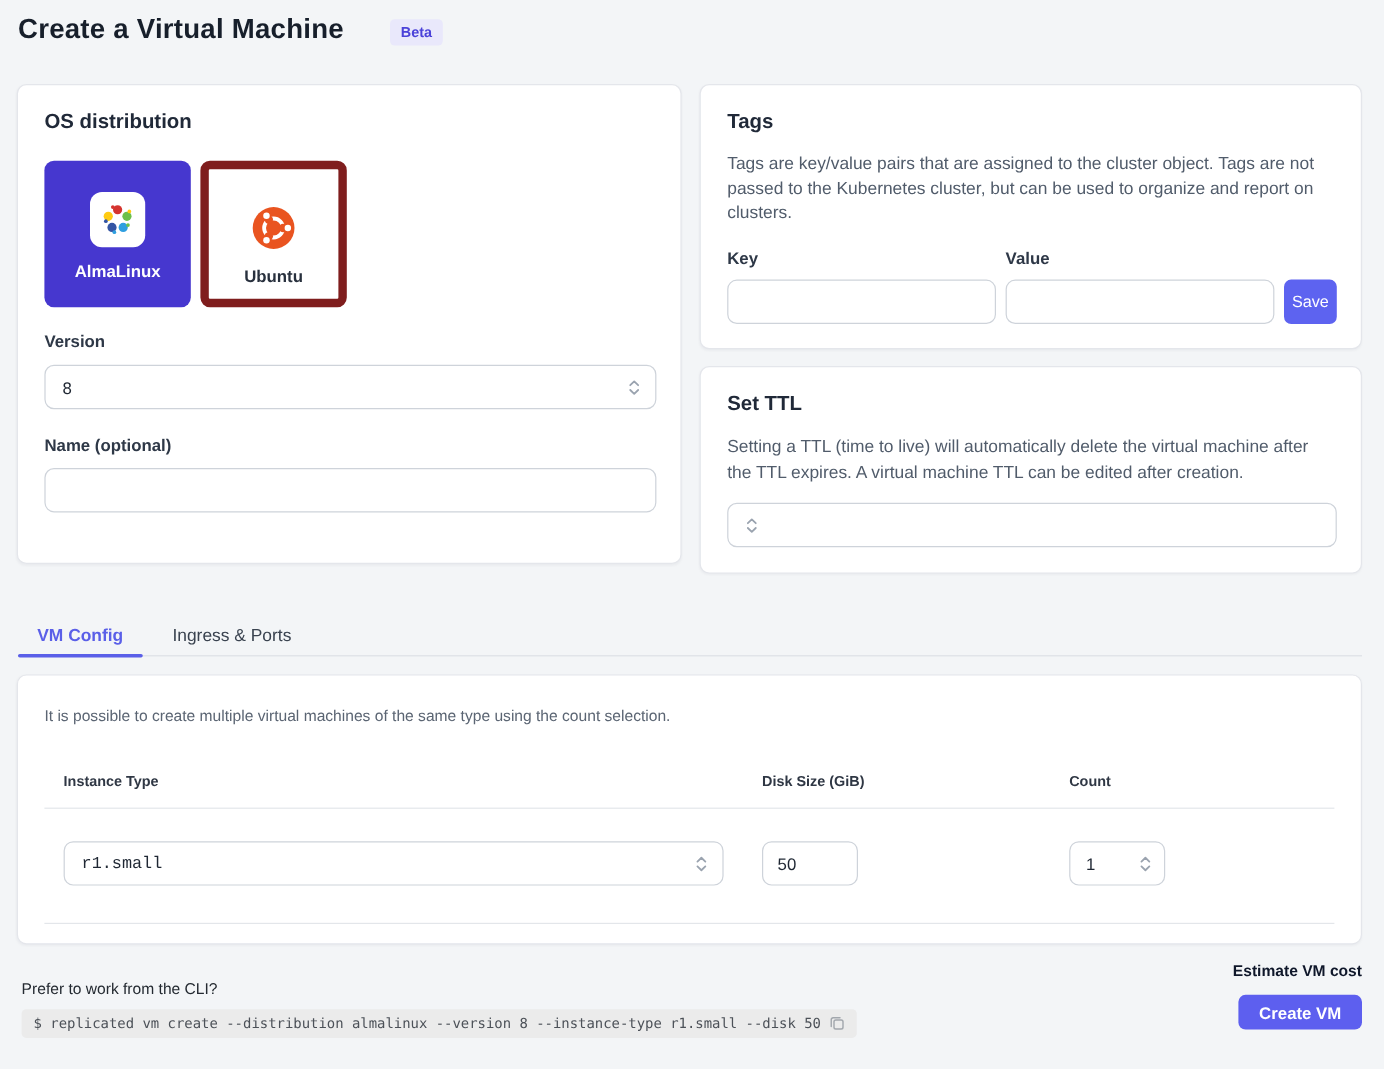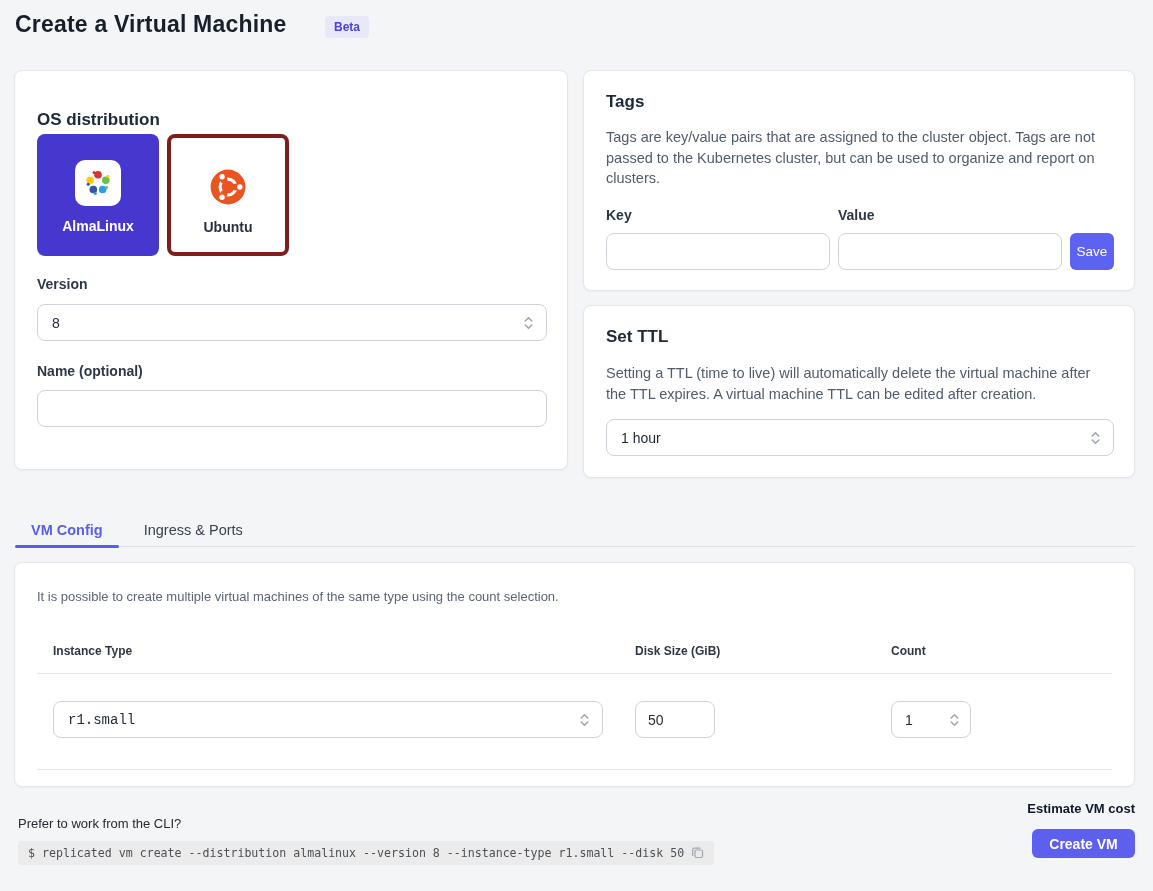--- a/index.html
+++ b/index.html
@@ -32,30 +32,30 @@
     box-shadow: 0 1px 2px rgba(20,30,50,.04);
   }
   .card-title { font-size: 17px; font-weight: 700; color: #202938; }
 
   #os-card   { left: 14px;  top: 70px;  width: 554px;  height: 400px; }
   #tags-card { left: 583px; top: 70px;  width: 552px;  height: 221px; }
   #ttl-card  { left: 583px; top: 305px; width: 552px;  height: 173px; }
   #vm-card   { left: 14px;  top: 562px; width: 1121px; height: 225px; }
 
   
-  #os-card .card-title { position: absolute; left: 22px; top: 39px; }
+  #os-card .card-title { position: absolute; left: 22px; top: 21px; }
   .dist-tile {
     position: absolute; top: 63px; width: 122px; height: 122px;
     border-radius: 8px; cursor: pointer;
     display: flex; flex-direction: column; align-items: center;
   }
   .dist-tile .tile-label { font-size: 14px; font-weight: 700; margin-top: 12px; }
   #tile-almalinux { left: 22px; background: #4637cf; }
   #tile-almalinux .tile-label { color: #ffffff; }
-  #tile-ubuntu { left: 152px; background: #ffffff; border: 4px solid #7f1d1d; }
+  #tile-ubuntu { left: 152px; background: #ffffff; border: 7px solid #7f1d1d; }
   #tile-ubuntu .tile-label { color: #28303d; }
   .alma-icon-box {
     width: 46px; height: 46px; margin-top: 26px;
     background: #fff; border-radius: 10px;
     display: flex; align-items: center; justify-content: center;
   }
   .ubuntu-icon-box {
     width: 40px; height: 40px; margin-top: 29px;
     display: flex; align-items: center; justify-content: center;
   }
@@ -230,21 +230,20 @@
     <div id="value-input-wrap">
       <input class="textinput" value="" style="">
     </div>
     <button id="save-button">Save</button>
   </div>
 
   <div class="card" id="ttl-card">
     <div class="card-title">Set TTL</div>
     <div class="card-desc" id="ttl-desc">Setting a TTL (time to live) will automatically delete the virtual machine after the TTL expires. A virtual machine TTL can be edited after creation.</div>
     <div class="selectbox" id="ttl-select">
-      <span class="sel-text">1 hour</span>
       <svg class="chev" width="11" height="16" viewBox="0 0 11 16" fill="none">
         <path d="M2.2 6 L5.5 2.8 L8.8 6" stroke="#9aa3af" stroke-width="1.5" stroke-linecap="round" stroke-linejoin="round"></path>
         <path d="M2.2 10 L5.5 13.2 L8.8 10" stroke="#9aa3af" stroke-width="1.5" stroke-linecap="round" stroke-linejoin="round"></path>
       </svg>
     </div>
   </div>
 
   <div class="tabs">
     <div class="tab active">VM Config</div>
     <div class="tab inactive">Ingress &amp; Ports</div>

